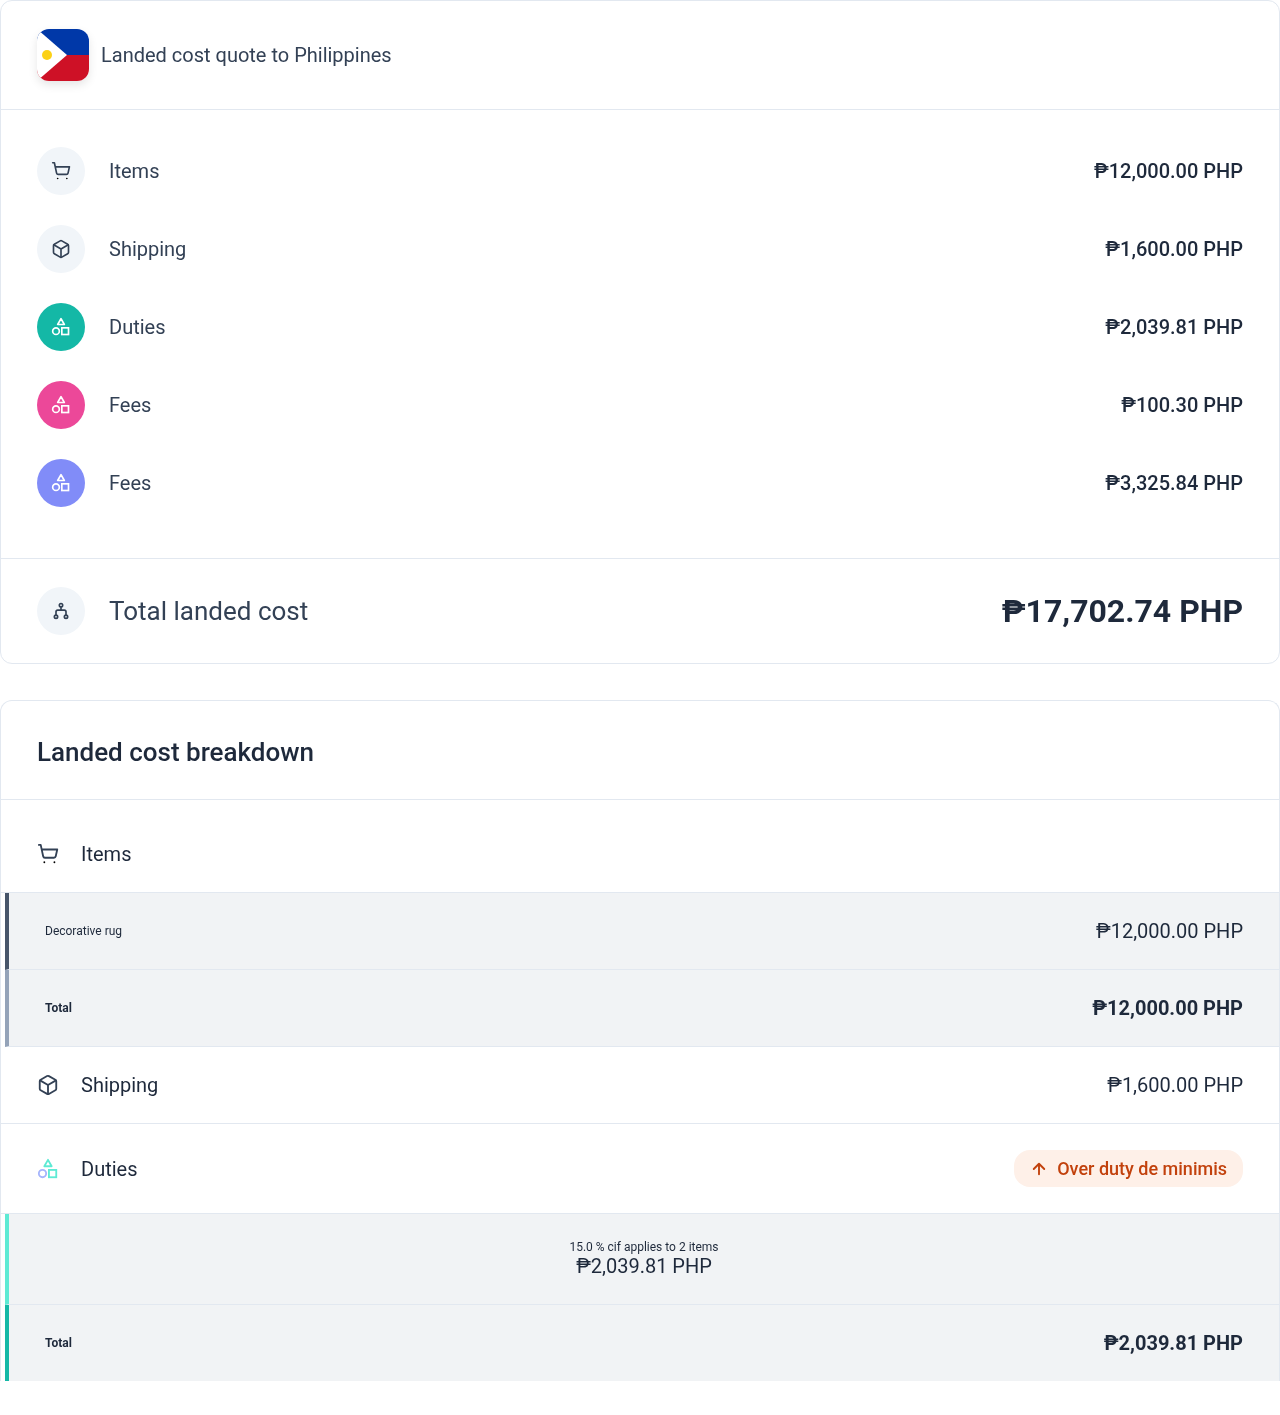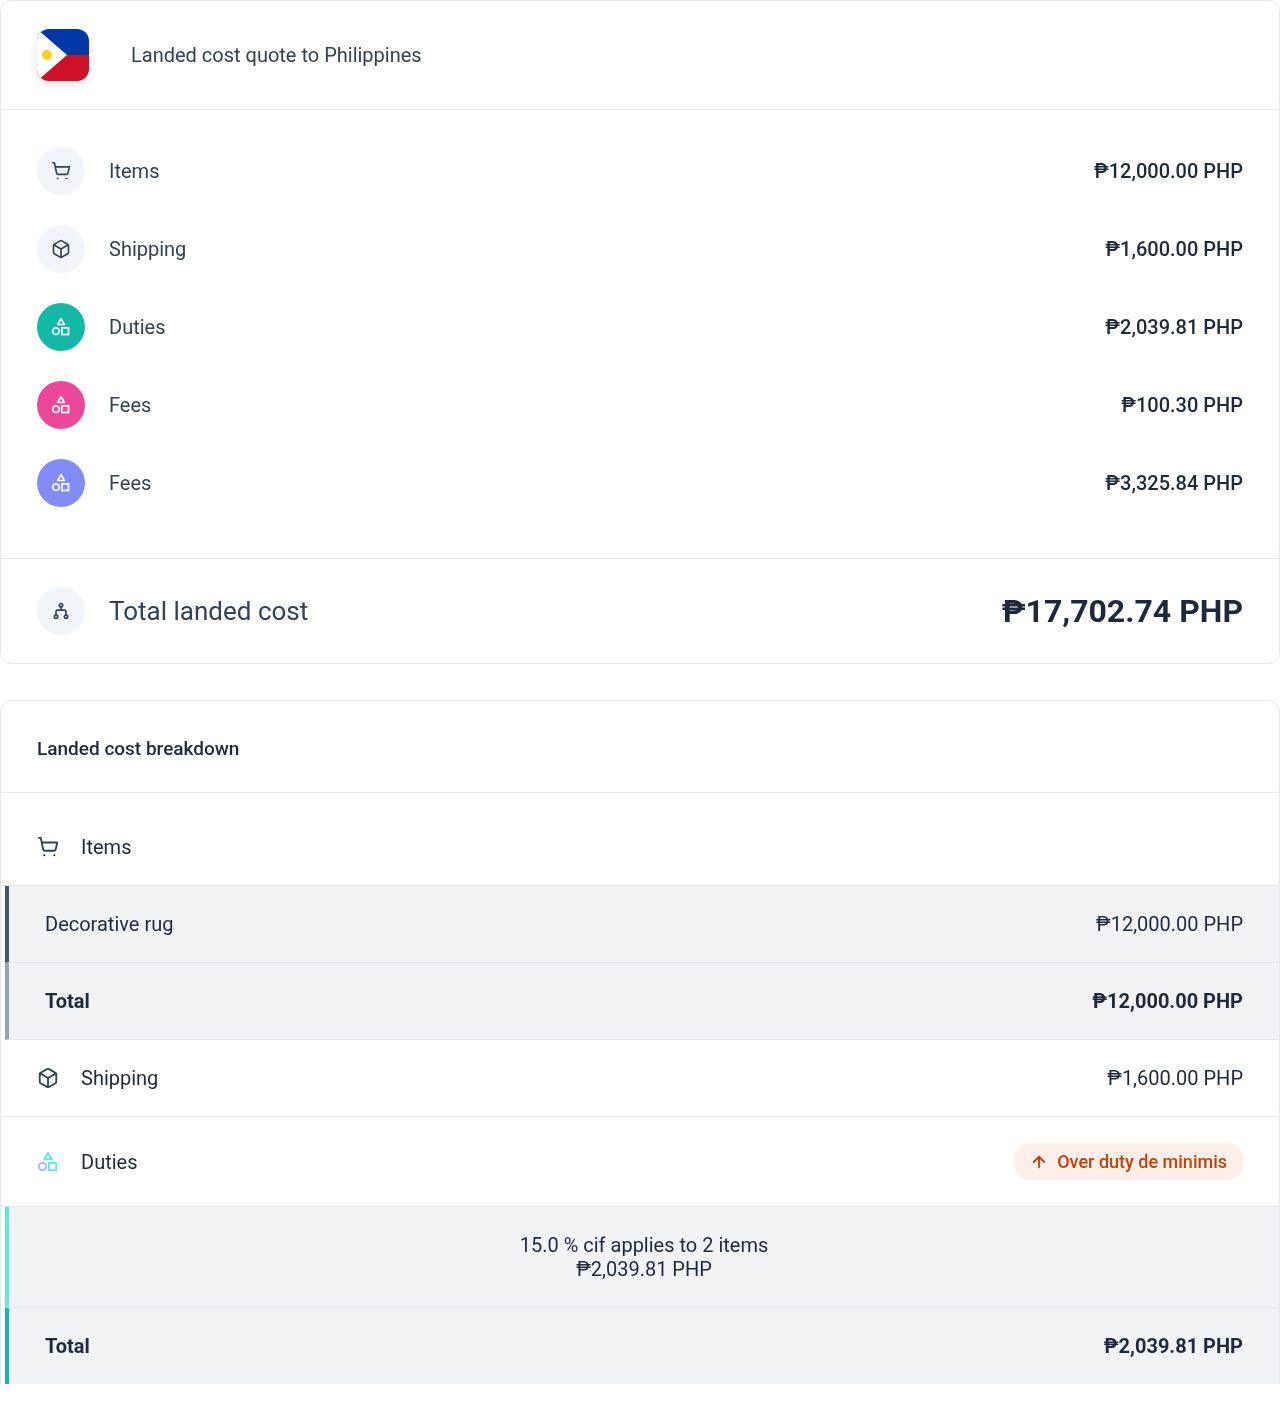--- a/index.html
+++ b/index.html
@@ -17,21 +17,21 @@
 .card {
   border: 1px solid #e2e8f0;
   border-radius: 12px;
   margin-bottom: 36px;
   overflow: hidden;
   background: #fff;
 }
 .card-header {
   display: flex;
   align-items: center;
-  gap: 42px;
+  gap: 12px;
   padding: 28px 36px;
   border-bottom: 1px solid #e2e8f0;
 }
 .flag-badge {
   width: 52px;
   height: 52px;
   border-radius: 12px;
   overflow: hidden;
   box-shadow: 0 4px 10px rgba(0,0,0,0.1);
   display: flex;
@@ -118,21 +118,21 @@
   font-weight: 700;
   color:#1e293b;
 }
 
 
 .breakdown-header {
   padding: 36px 36px 32px 36px;
   border-bottom: 1px solid #e2e8f0;
 }
 .breakdown-title {
-  font-size: 19px;
+  font-size: 26px;
   font-weight: 500;
   color:#1e293b;
 }
 .section-header {
   padding: 26px 36px;
   display:flex;
   align-items:center;
   gap: 22px;
   border-bottom: 1px solid #e2e8f0;
 }
@@ -168,21 +168,21 @@
   align-items:center;
   border-left: 4px solid transparent;
   margin-left:4px;
   border-bottom:1px solid #e2e8f0;
 }
 .sub-row.dark-accent { border-left-color:#475569; }
 .sub-row.gray-accent { border-left-color:#94a3b8; }
 .sub-row.teal-light { border-left-color:#5eead4;flex-direction:column; }
 .sub-row.teal-dark { border-left-color:#14b8a6; }
 .sub-row .sub-label {
-  font-size: 20px;
+  font-size: 12px;
   color:#1e293b;
   flex:1;
 }
 .sub-row .sub-value {
   font-size: 20px;
   color:#1e293b;
 }
 .sub-row.total .sub-label,
 .sub-row.total .sub-value {
   font-weight:700;

